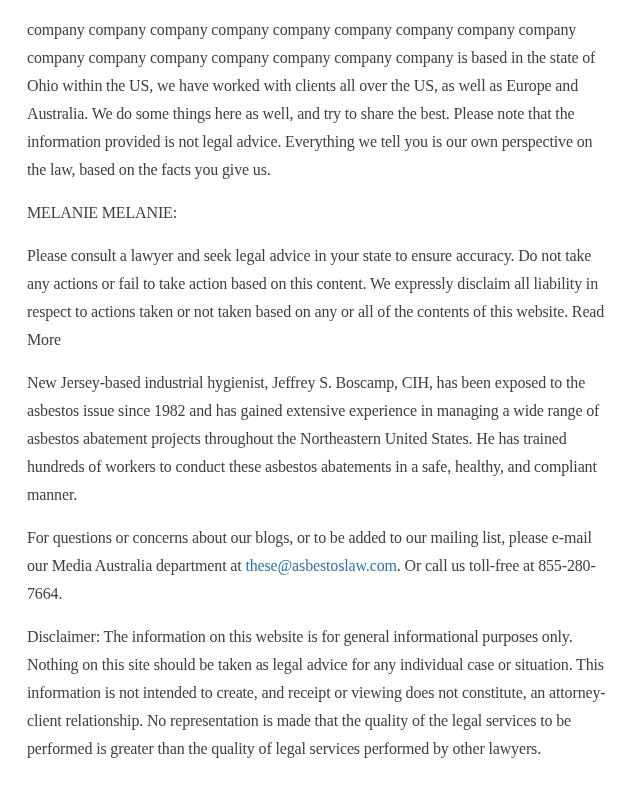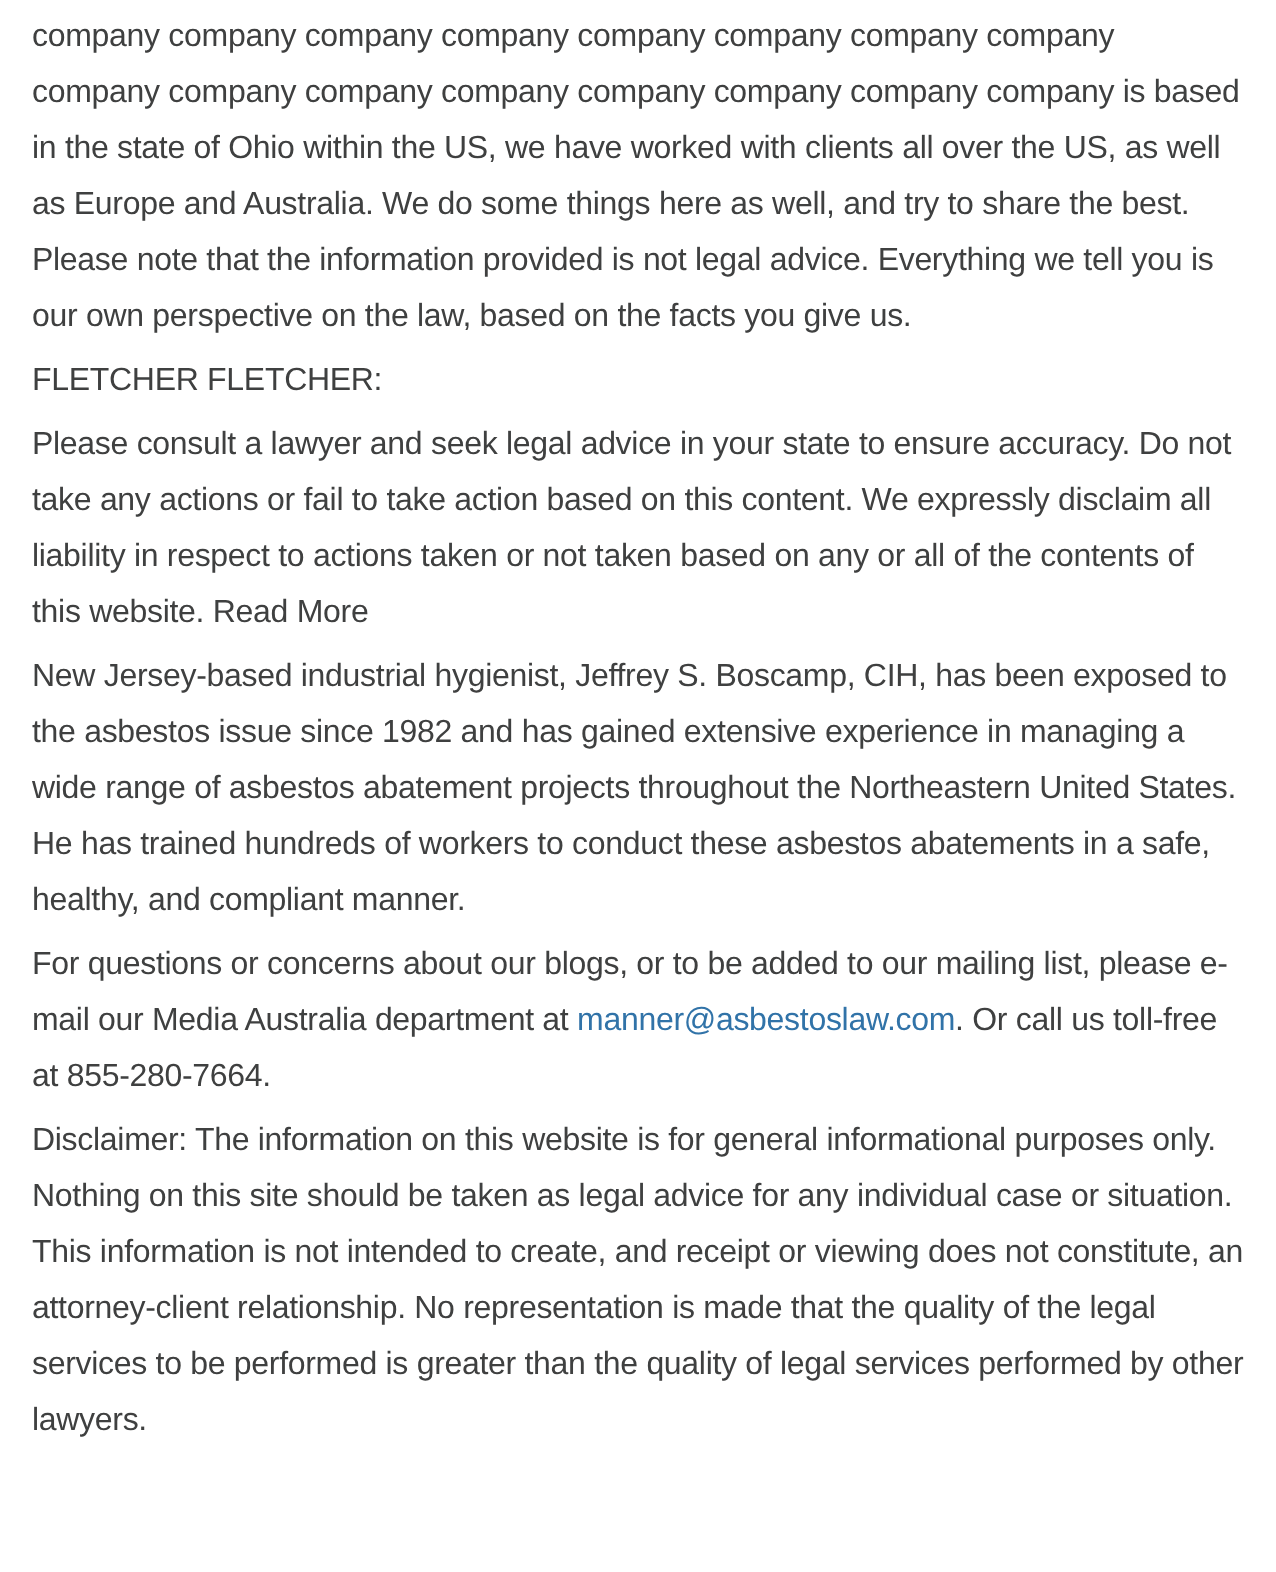--- a/index.html
+++ b/index.html
@@ -15,45 +15,46 @@
   }
   .article-body {
     padding: 1px 12px 0 12px;
     color: #3f4040;
     font-size: 16px;
     letter-spacing: -0.15px;
     line-height: 28px;
     text-align: left;
   }
   .article-body p {
-    margin: 4px;
+    margin: 15px;
     padding: 0;
+    font-family: Liberation Serif, serif;
   }
   a.email-link {
     color: #3173a8;
     text-decoration: none;
     cursor: pointer;
   }
   .read-more {
     cursor: pointer;
     text-align: center;
   }
 </style>
 </head>
 <body>
 
 <main class="article-body">
 
   <p>company company company company company company company company company company company company company company company company is based in the state of Ohio within the US, we have worked with clients all over the US, as well as Europe and Australia. We do some things here as well, and try to share the best. Please note that the information provided is not legal advice. Everything we tell you is our own perspective on the law, based on the facts you give us.</p>
 
 
 
-  <p>FLETCHER FLETCHER:</p>
+  <p>MELANIE MELANIE:</p>
 
   <p><span>Please consult a lawyer and seek legal advice in your state to ensure accuracy. Do not take any actions or fail to take action based on this content. We expressly disclaim all liability in respect to actions taken or not taken based on any or all of the contents of this website. </span><span class="read-more">Read More</span></p>
 
   <p>New Jersey-based industrial hygienist, Jeffrey S. Boscamp, CIH, has been exposed to the asbestos issue since 1982 and has gained extensive experience in managing a wide range of asbestos abatement projects throughout the Northeastern United States. He has trained hundreds of workers to conduct these asbestos abatements in a safe, healthy, and compliant manner.</p>
 
-  <p><span>For questions or concerns about our blogs, or to be added to our mailing list, please e-mail our Media Australia department at </span><a class="email-link">manner@asbestoslaw.com</a><span>. Or call us toll-free at 855-280-7664.</span></p>
+  <p><span>For questions or concerns about our blogs, or to be added to our mailing list, please e-mail our Media Australia department at </span><a class="email-link">these@asbestoslaw.com</a><span>. Or call us toll-free at 855-280-7664.</span></p>
 
   <p>Disclaimer: The information on this website is for general informational purposes only. Nothing on this site should be taken as legal advice for any individual case or situation. This information is not intended to create, and receipt or viewing does not constitute, an attorney-client relationship. No representation is made that the quality of the legal services to be performed is greater than the quality of legal services performed by other lawyers.</p>
 
 </main>
 
 </body></html>

